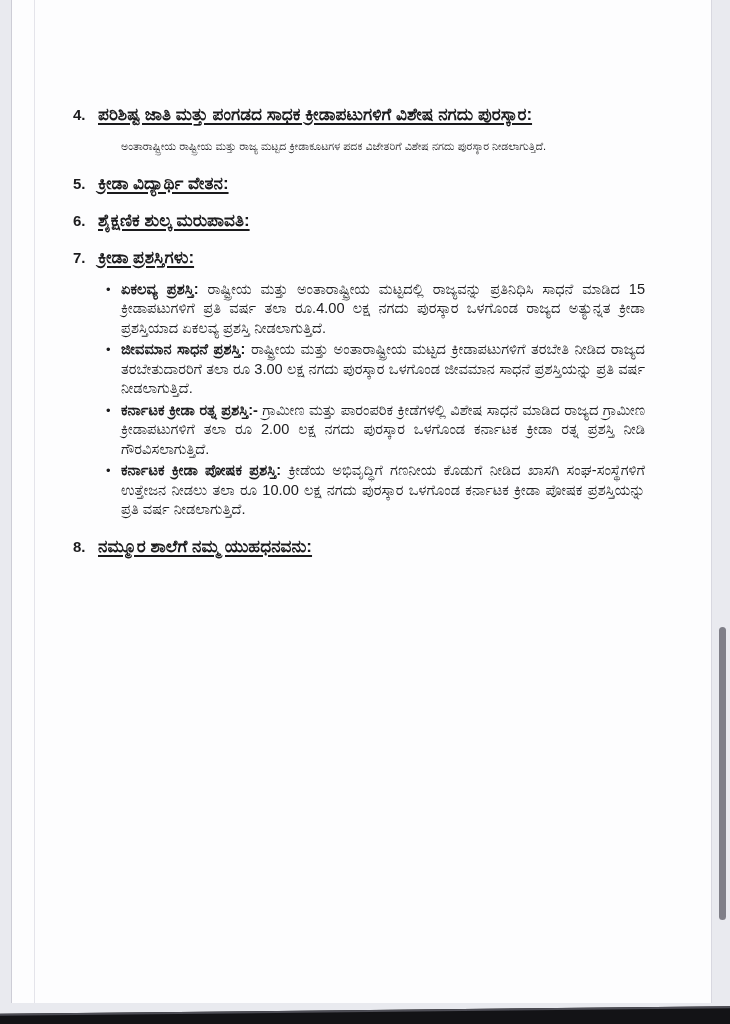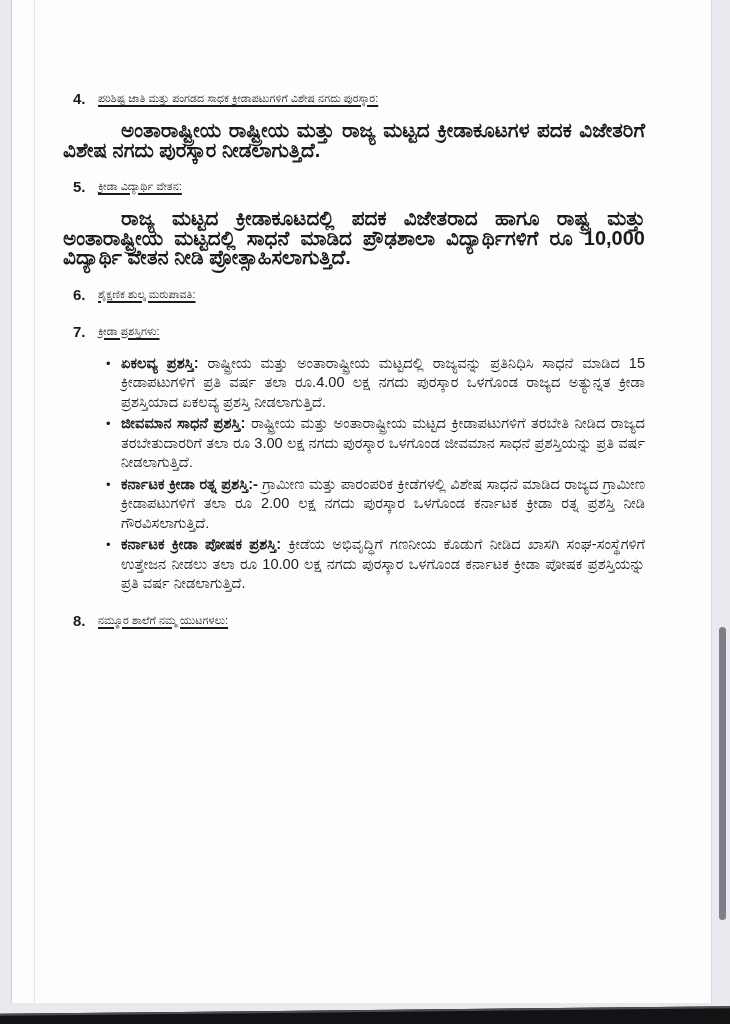--- a/index.html
+++ b/index.html
@@ -23,30 +23,31 @@
     color:#1b1b1d;
   }
   .section { margin-top:16px; }
   .section:first-child { margin-top:0; }
   .sec-head { position:relative; }
   .num {
     position:absolute; left:10px; top:0;
     font-weight:700; font-size:15px; line-height:21px;
   }
   .head-text {
-    font-weight:400; font-size:11px; line-height:21px;
+    font-weight:700; font-size:17px; line-height:21px;
     text-indent:35px;
     text-decoration:underline;
     text-underline-offset:3px;
     text-decoration-thickness:1.5px;
+    margin-top:16px;
   }
   p.body {
     margin:12px 0 0 0;
-    font-size:20px; line-height:19.5px;
-    text-align:justify; text-indent:58px;font-weight:bold;
+    font-size:11px; line-height:19.5px;
+    text-align:justify; text-indent:58px;
   }
   ul.bullets {
     list-style:none; margin:12px 0 0 0; padding:0 0 0 58px;
   }
   ul.bullets li {
     position:relative;
     font-size:14.6px; line-height:19.5px;
     text-align:justify;
     margin-top:2px;
   }
@@ -82,21 +83,20 @@
           <div class="head-text">ಪರಿಶಿಷ್ಟ ಜಾತಿ ಮತ್ತು ಪಂಗಡದ ಸಾಧಕ ಕ್ರೀಡಾಪಟುಗಳಿಗೆ ವಿಶೇಷ ನಗದು ಪುರಸ್ಕಾರ:</div>
         </div>
         <p class="body">ಅಂತಾರಾಷ್ಟ್ರೀಯ ರಾಷ್ಟ್ರೀಯ ಮತ್ತು ರಾಜ್ಯ ಮಟ್ಟದ ಕ್ರೀಡಾಕೂಟಗಳ ಪದಕ ವಿಜೇತರಿಗೆ ವಿಶೇಷ ನಗದು ಪುರಸ್ಕಾರ ನೀಡಲಾಗುತ್ತಿದೆ.</p>
       </div>
 
       <div class="section">
         <div class="sec-head">
           <span class="num">5.</span>
           <div class="head-text">ಕ್ರೀಡಾ ವಿದ್ಯಾರ್ಥಿ ವೇತನ:</div>
         </div>
-        <p class="body">ರಾಜ್ಯ ಮಟ್ಟದ ಕ್ರೀಡಾಕೂಟದಲ್ಲಿ ಪದಕ ವಿಜೇತರಾದ ಹಾಗೂ ರಾಷ್ಟ್ರ ಮತ್ತು ಅಂತಾರಾಷ್ಟ್ರೀಯ ಮಟ್ಟದಲ್ಲಿ ಸಾಧನೆ ಮಾಡಿದ ಪ್ರೌಢಶಾಲಾ ವಿದ್ಯಾರ್ಥಿಗಳಿಗೆ ರೂ 10,000 ವಿದ್ಯಾರ್ಥಿ ವೇತನ ನೀಡಿ ಪ್ರೋತ್ಸಾಹಿಸಲಾಗುತ್ತಿದೆ.</p>
       </div>
 
       <div class="section">
         <div class="sec-head">
           <span class="num">6.</span>
           <div class="head-text">ಶೈಕ್ಷಣಿಕ ಶುಲ್ಕ ಮರುಪಾವತಿ:</div>
         </div>
       </div>
 
       <div class="section">
@@ -124,21 +124,21 @@
             <span class="b-marker">•</span>
             <span class="b-title">ಕರ್ನಾಟಕ ಕ್ರೀಡಾ ಪೋಷಕ ಪ್ರಶಸ್ತಿ:</span>
             <span class="b-text">ಕ್ರೀಡೆಯ ಅಭಿವೃದ್ಧಿಗೆ ಗಣನೀಯ ಕೊಡುಗೆ ನೀಡಿದ ಖಾಸಗಿ ಸಂಘ-ಸಂಸ್ಥೆಗಳಿಗೆ ಉತ್ತೇಜನ ನೀಡಲು ತಲಾ ರೂ 10.00 ಲಕ್ಷ ನಗದು ಪುರಸ್ಕಾರ ಒಳಗೊಂಡ ಕರ್ನಾಟಕ ಕ್ರೀಡಾ ಪೋಷಕ ಪ್ರಶಸ್ತಿಯನ್ನು ಪ್ರತಿ ವರ್ಷ ನೀಡಲಾಗುತ್ತಿದೆ.</span>
           </li>
         </ul>
       </div>
 
       <div class="section">
         <div class="sec-head">
           <span class="num">8.</span>
-          <div class="head-text">ನಮ್ಮೂರ ಶಾಲೆಗೆ ನಮ್ಮ ಯುಟಗಳಲು:</div>
+          <div class="head-text">ನಮ್ಮೂರ ಶಾಲೆಗೆ ನಮ್ಮ ಯುಹಧನವನು:</div>
         </div>
       </div>
 
     </div>
   </div>
 
   <div class="bottom-band"></div>
   <div class="scroll-thumb"></div>
 
 </div>

